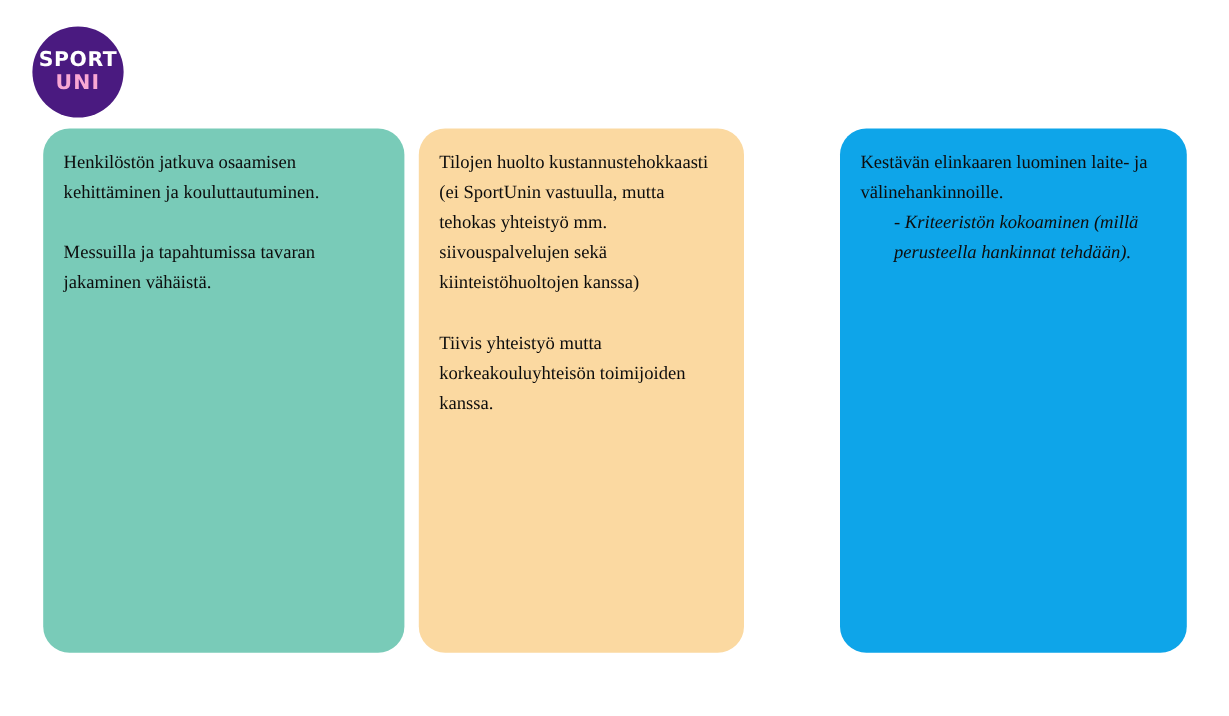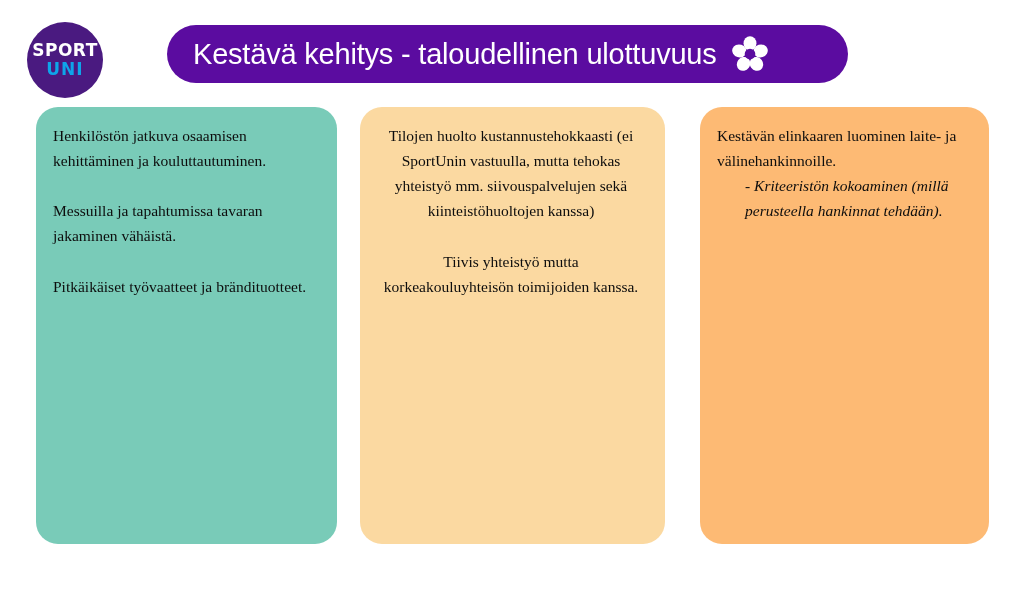--- a/index.html
+++ b/index.html
@@ -46,21 +46,21 @@
     font-size: 17px;
     letter-spacing: 0.5px;
     color: #ffffff;
     display: block;
   }
   #logo .logo-uni {
     font-family: "DejaVu Sans", sans-serif;
     font-weight: bold;
     font-size: 17px;
     letter-spacing: 1px;
-    color: #0ea5e9;
+    color: #f9a8d4;
     display: block;
     margin-top: 2px;
   }
 
   #title-banner {
     position: absolute;
     left: 167px;
     top: 25px;
     width: 681px;
     height: 58px;
@@ -97,22 +97,22 @@
   }
   .card {
     position: absolute;
     top: 107px;
     height: 437px;
     border-radius: 22px;
     box-sizing: border-box;
     padding: 16px 20px 16px 17px;
   }
   .card-0 { left: 36px;  width: 301px; background: #79cbb8; }
-  .card-1 { left: 360px; width: 305px; background: #fbd9a1; text-align: center; }
-  .card-2 { left: 700px; width: 289px; background: #fdba74; }
+  .card-1 { left: 349px; width: 271px; background: #fbd9a1; }
+  .card-2 { left: 700px; width: 289px; background: #0ea5e9; }
 
   .card p {
     margin: 0;
     color: #0d0d0d;
     font-family: Liberation Serif, serif;
     font-size: 15.5px;
     line-height: 1.62;
     font-weight: 400;
   }
   .card p + p {
@@ -127,41 +127,27 @@
 </head>
 <body>
 
 <div id="header">
 
   <div id="logo">
     <span class="logo-sport">SPORT</span>
     <span class="logo-uni">UNI</span>
   </div>
 
-  <div id="title-banner">
-    <span class="banner-title">Kestävä kehitys - taloudellinen ulottuvuus</span>
-    <svg id="flower-icon" viewBox="0 0 100 100" aria-hidden="true">
-      <g fill="#ffffff">
-        <ellipse cx="50" cy="22" rx="17" ry="19"></ellipse>
-        <ellipse cx="78" cy="42" rx="17" ry="19" transform="rotate(72 78 42)"></ellipse>
-        <ellipse cx="67" cy="76" rx="17" ry="19" transform="rotate(144 67 76)"></ellipse>
-        <ellipse cx="33" cy="76" rx="17" ry="19" transform="rotate(216 33 76)"></ellipse>
-        <ellipse cx="22" cy="42" rx="17" ry="19" transform="rotate(288 22 42)"></ellipse>
-      </g>
-      <circle cx="50" cy="50" r="14" fill="#5b0ca0"></circle>
-    </svg>
-  </div>
 
 </div>
 
 <div id="cards">
     <div class="card card-0">
       <p>Henkilöstön jatkuva osaamisen kehittäminen ja kouluttautuminen.</p>
       <p>Messuilla ja tapahtumissa tavaran jakaminen vähäistä.</p>
-      <p>Pitkäikäiset työvaatteet ja brändituotteet.</p>
     </div>
     <div class="card card-1">
       <p>Tilojen huolto kustannustehokkaasti (ei SportUnin vastuulla, mutta tehokas yhteistyö mm. siivouspalvelujen sekä kiinteistöhuoltojen kanssa)</p>
       <p>Tiivis yhteistyö mutta korkeakouluyhteisön toimijoiden kanssa.</p>
     </div>
     <div class="card card-2">
       <p>Kestävän elinkaaren luominen laite- ja välinehankinnoille.</p>
       <p class="italic">- Kriteeristön kokoaminen (millä perusteella hankinnat tehdään).</p>
     </div>
   </div>

